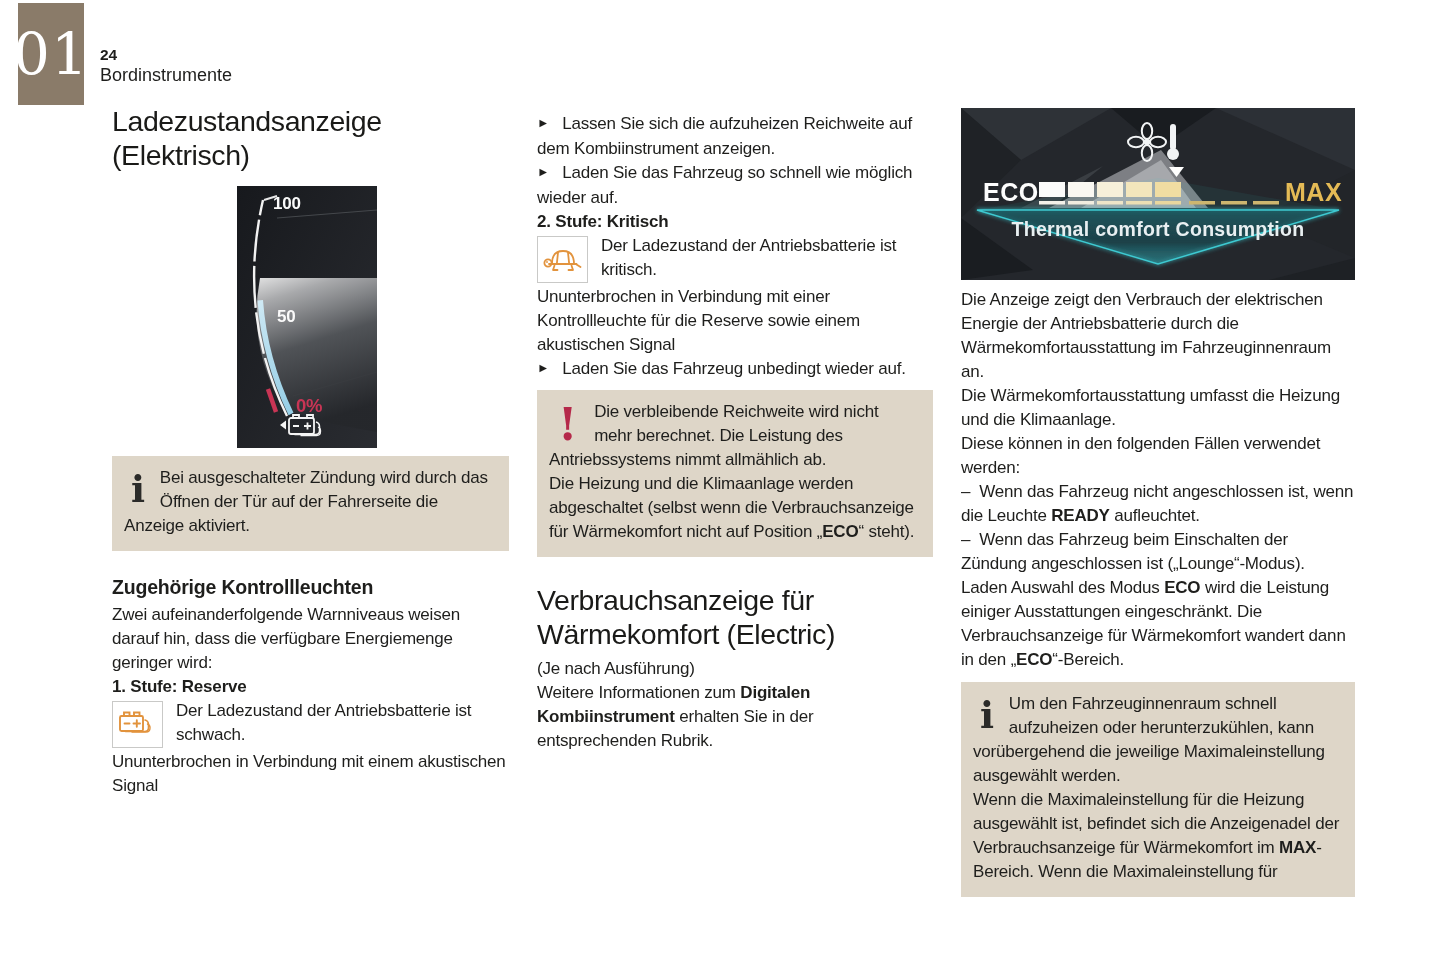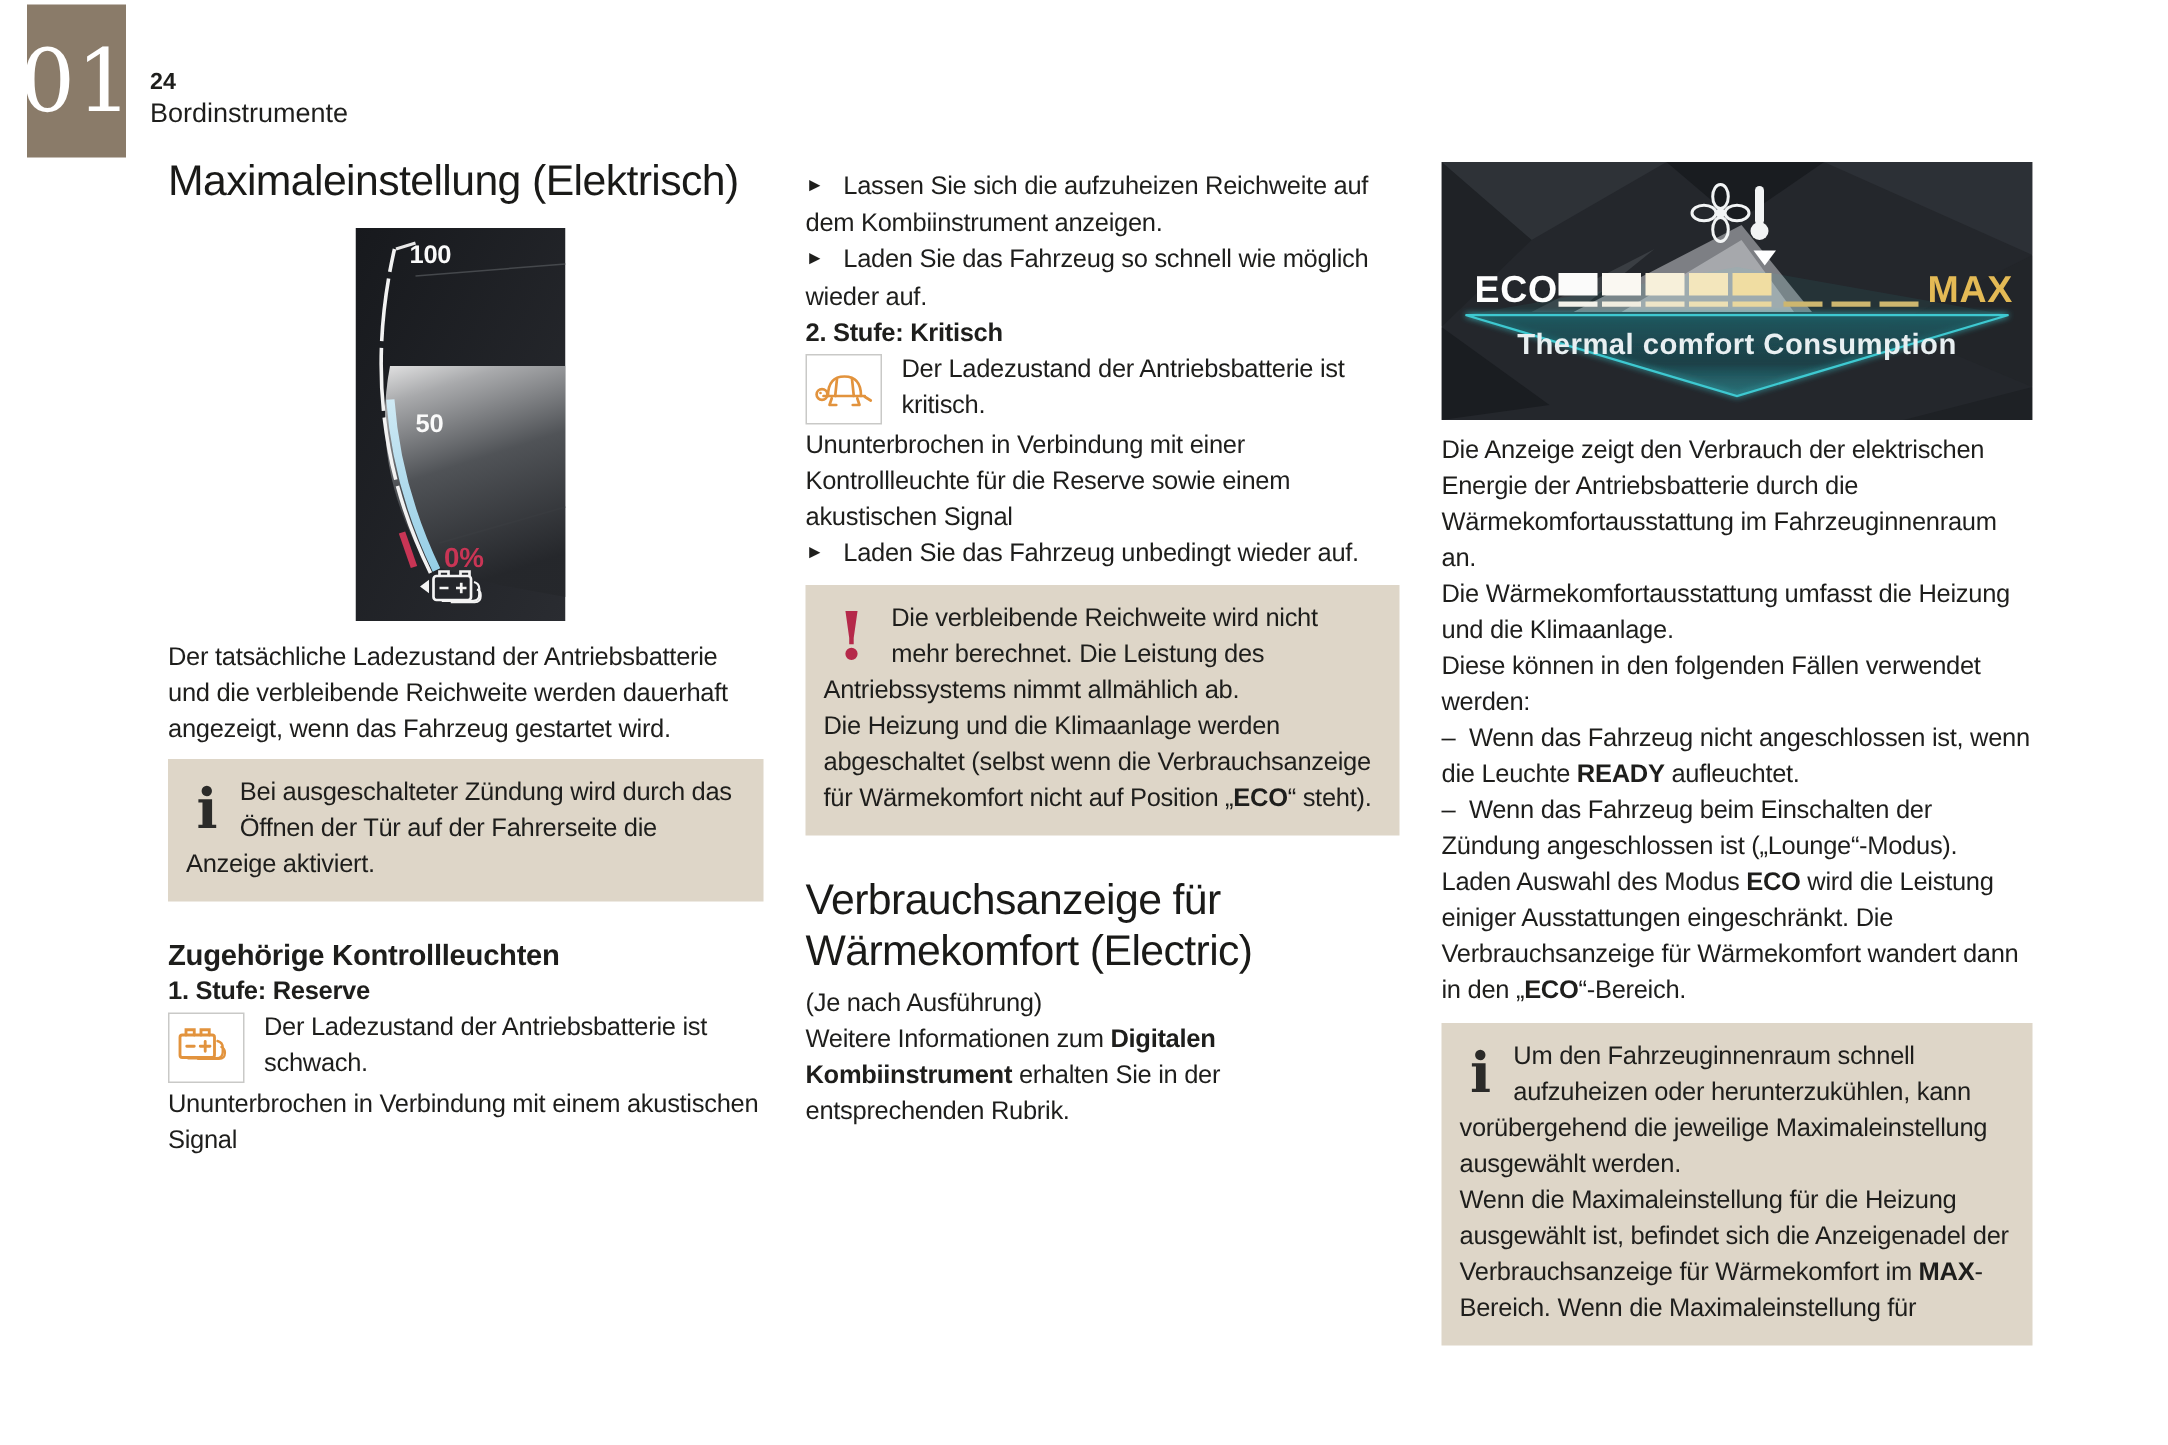--- a/index.html
+++ b/index.html
@@ -68,21 +68,21 @@
 
 <div class="chapter-box">
   <span class="chapter-num">01</span>
 </div>
 <div class="page-meta">
   <div class="page-num">24</div>
   <div class="page-section">Bordinstrumente</div>
 </div>
 
 <div class="col col1">
-  <h1>Maximaleinstellung (Elektrisch)</h1>
+  <h1>Ladezustandsanzeige (Elektrisch)</h1>
 
   <div class="gauge-wrap">
     <svg width="140" height="262" viewBox="0 0 140 262">
       <defs>
         <linearGradient id="gaugeBg" x1="0" y1="0" x2="1" y2="1">
           <stop offset="0" stop-color="#17191d"></stop>
             <stop offset="1" stop-color="#2a2c31"></stop>
         </linearGradient>
         <linearGradient id="fanGrad" x1="0" y1="0" x2="0.25" y2="1">
           <stop offset="0" stop-color="#f2f2f2"></stop>
@@ -112,28 +112,28 @@
         <path d="M3,11 l6,-4.5 v9 z" fill="#f4f4f4" stroke="none"></path>
         <rect x="12" y="4" width="25" height="16" rx="2"></rect>
         <path d="M16,4 v-3 h6 v3 M30,4 v-3 h6 v3"></path>
         <path d="M16,12 h6 M27,12 h7 M30.5,8.5 v7"></path>
         <path d="M39,8 q3.5,1 3.5,4.5 v4 q0,4 -4,4 h-21" stroke-width="1.5"></path>
         <path d="M41,13 q2.5,1 2.5,3.5 v1 q0,4 -4,4 h-16" stroke-width="1.3"></path>
       </g>
     </svg>
   </div>
 
-  <p class="mt12">Der tatsächliche Ladezustand der Antriebsbatterie und die verbleibende Reichweite werden dauerhaft angezeigt, wenn das Fahrzeug gestartet wird.</p>
 
   <div class="infobox mt8">
     <span class="info-glyph">i</span>
     <span>Bei ausgeschalteter Zündung wird durch das Öffnen der Tür auf der Fahrerseite die Anzeige aktiviert.</span>
   </div>
 
   <h2 class="mt24">Zugehörige Kontrollleuchten</h2>
+  <p class="mt4">Zwei aufeinanderfolgende Warnniveaus weisen darauf hin, dass die verfügbare Energiemenge geringer wird:</p>
   <p class="b">1. Stufe: Reserve</p>
 
   <div>
     <span class="icon-box">
       <svg width="42" height="34" viewBox="0 0 42 34">
         <g stroke="#e2933d" stroke-width="1.9" fill="none" stroke-linecap="round">
           <rect x="3" y="8" width="23" height="15" rx="1.5"></rect>
           <path d="M7,8 v-3.5 h5.5 v3.5 M17,8 v-3.5 h5.5 v3.5"></path>
           <path d="M7.5,15.5 h5 M16.5,15.5 h6.5 M19.8,12.2 v6.6"></path>
           <path d="M28,12 q3.5,1 3.5,4.5 v3 q0,4 -4,4 h-19" stroke-width="1.6"></path>

